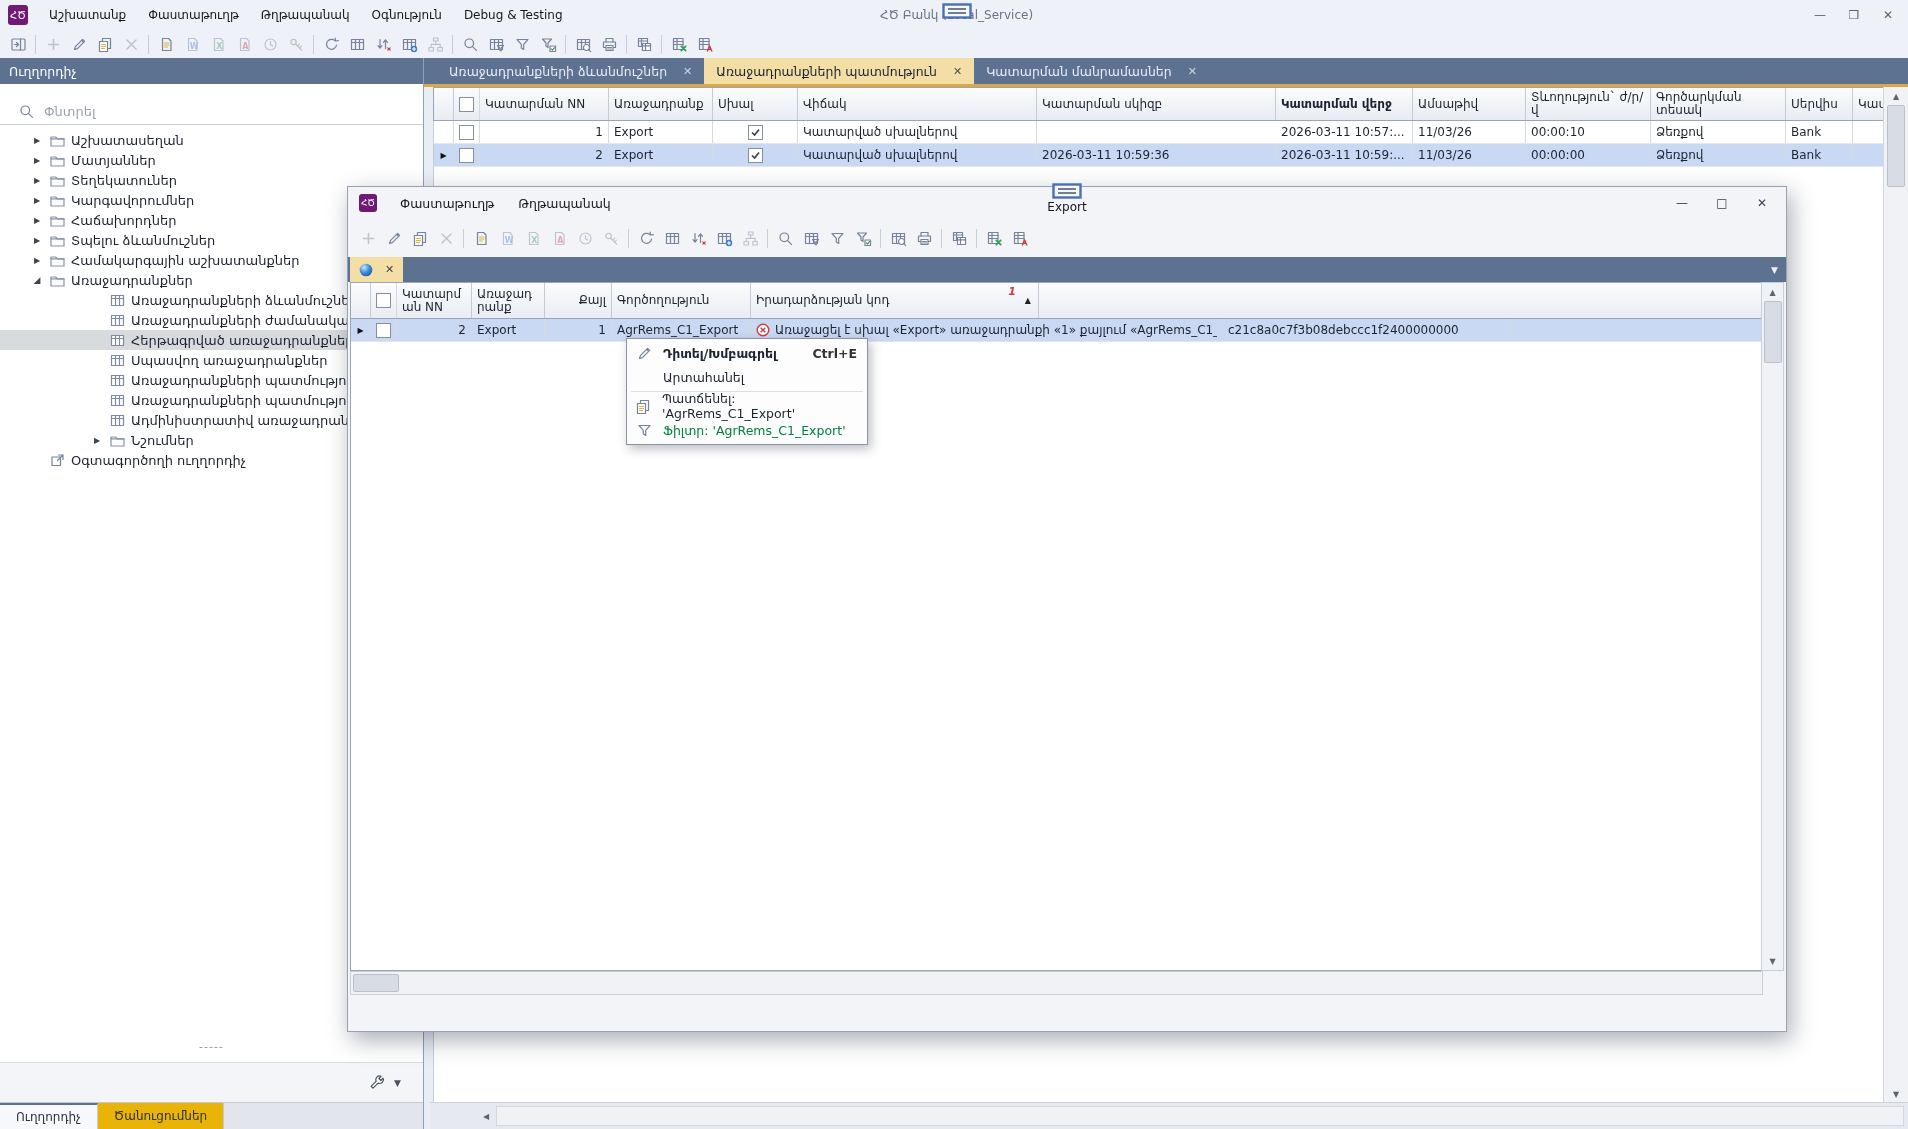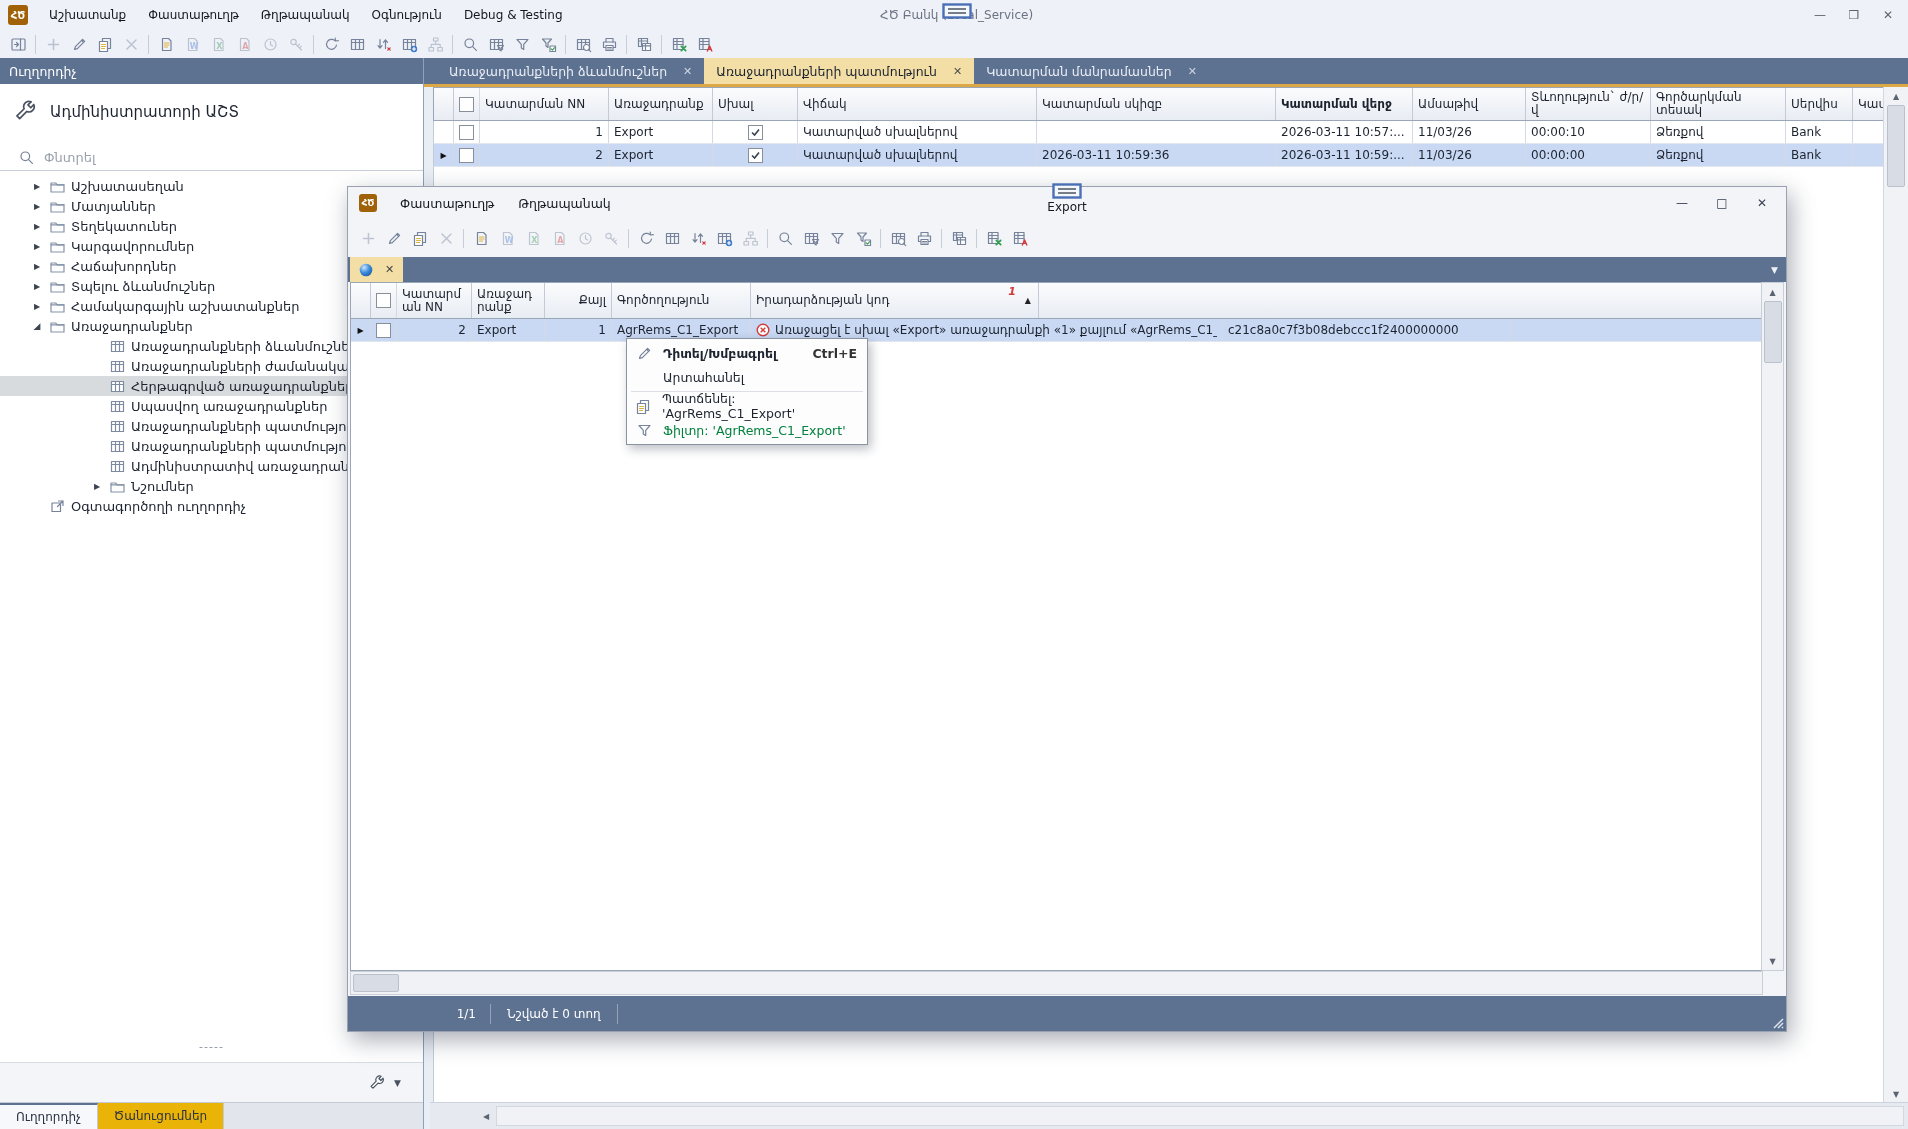--- a/index.html
+++ b/index.html
@@ -5,22 +5,22 @@
   html,body{margin:0;padding:0}
   body{
     width:1908px;height:1129px;position:relative;overflow:hidden;
     background:#e9edf4;color:#1d2430;
     font-family:"DejaVu Sans","Liberation Sans",sans-serif;font-size:12px;
     -webkit-font-smoothing:antialiased;
   }
   svg{display:block}
   
   .titlebar{position:absolute;left:0;top:0;right:0;height:30px;background:#eef1f7;display:flex;align-items:center;z-index:3}
-  .applogo{width:20px;height:20px;margin:0 10px 0 8px;border-radius:3px;background:#a16207;color:#fff;
-    display:flex;align-items:center;justify-content:center;font-size:10px;font-weight:bold}
+  .applogo{width:20px;height:20px;margin:0 10px 0 8px;border-radius:3px;background:#701a75;color:#fff;
+    display:flex;align-items:center;justify-content:center;font-size:10px;font-weight:normal}
   .menubar{display:flex;align-items:center;height:100%}
   .menu-item{padding:0 11px;height:100%;display:flex;align-items:center;cursor:default;color:#14181f}
   .win-title{position:absolute;left:880px;top:0;height:30px;display:flex;align-items:center;color:#6b7383}
   .mini-window{position:absolute;left:942px;top:3px;z-index:4}
   .win-controls{position:absolute;right:6px;top:0;height:30px;display:flex;align-items:center;gap:6px;color:#5b6470}
   .wc-btn{width:28px;height:24px;display:flex;align-items:center;justify-content:center;font-size:12px}
   
   .toolbar{position:absolute;left:0;top:30px;right:0;height:28px;background:#eef1f7;display:flex;align-items:center;padding-left:5px;z-index:3}
   .tbtn{width:26px;height:24px;display:flex;align-items:center;justify-content:center;border-radius:2px}
   .tbtn.dim{opacity:.42}
@@ -309,28 +309,20 @@
       <svg width="17" height="17" viewBox="0 0 17 17" fill="none" stroke="#77839a" stroke-width="1.2" stroke-linecap="round" stroke-linejoin="round">
         <rect x="2.5" y="2.5" width="9.5" height="11"></rect>
         <path d="M2.5 5.5h9.5M2.5 8.5h9.5M6 2.5v11"></path>
         <path d="M10.4 15l2.2-5 2.2 5m-3.6-1.6h2.8" stroke="#d23b3b" stroke-width="1.4"></path>
       </svg>
     </span>
   </div>
 
 <aside class="sidebar">
   <div class="side-header">Ուղղորդիչ</div>
-  <div class="workspace-row">
-    <span id="wrench-big">
-        <svg width="24" height="24" viewBox="0 0 17 17" fill="none" stroke="#77839a" stroke-width="1.2" stroke-linecap="round" stroke-linejoin="round">
-          <path d="M14 3.2a3.7 3.7 0 0 1-4.9 4.9L4 13.2 2.1 11.3l5.1-5.1A3.7 3.7 0 0 1 12.1 1.3L9.9 3.5l2 2L14 3.2z" fill="#fff" stroke="#4a5261"></path>
-        </svg>
-      </span>
-    <span>Ադմինիստրատորի ԱՇՏ</span>
-  </div>
   <div class="search-row">
     <span id="search-ico">
         <svg width="17" height="17" viewBox="0 0 17 17" fill="none" stroke="#77839a" stroke-width="1.2" stroke-linecap="round" stroke-linejoin="round">
           <circle cx="7.3" cy="7.3" r="4.3"></circle>
           <path d="M10.6 10.6l3.8 3.8"></path>
         </svg>
       </span>
     <span>Փնտրել</span>
   </div>
   <div class="tree" id="tree">
@@ -895,29 +887,20 @@
   </div>
   <div class="dlg-vscroll">
     <div class="vs-arrow">▲</div>
     <div class="vs-thumb"></div>
     <div class="vs-sp"></div>
     <div class="vs-arrow">▼</div>
   </div>
   <div class="dlg-hscroll">
     <div class="dlg-hthumb"></div>
   </div>
-  <div class="dlg-status">
-    <div class="st-seg1">1/1</div>
-    <div class="st-seg2">Նշված է 0 տող</div>
-    <span class="grip" id="grip">
-        <svg width="14" height="14" viewBox="0 0 14 14">
-          <path d="M13 4L4 13M13 8L8 13M13 12l-1 1" stroke="#dfe5ee" stroke-width="1.5"></path>
-        </svg>
-      </span>
-  </div>
   <div class="ctxmenu" id="ctxmenu">
       <div class="ctx-item bold">
         <span class="ci">
           <svg width="17" height="17" viewBox="0 0 17 17" fill="none" stroke="#77839a" stroke-width="1.2" stroke-linecap="round" stroke-linejoin="round">
             <path d="M3.5 13.5l.9-2.9 7.2-7.2 2 2-7.2 7.2-2.9.9z"></path>
             <path d="M10.6 4.4l2 2"></path>
           </svg>
         </span>
         <span>Դիտել/Խմբագրել</span>
         <span class="sc">Ctrl+E</span>

